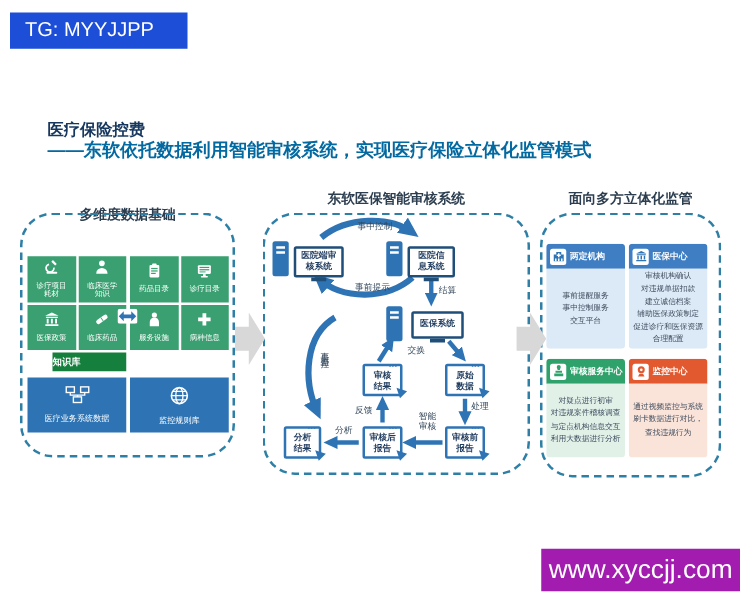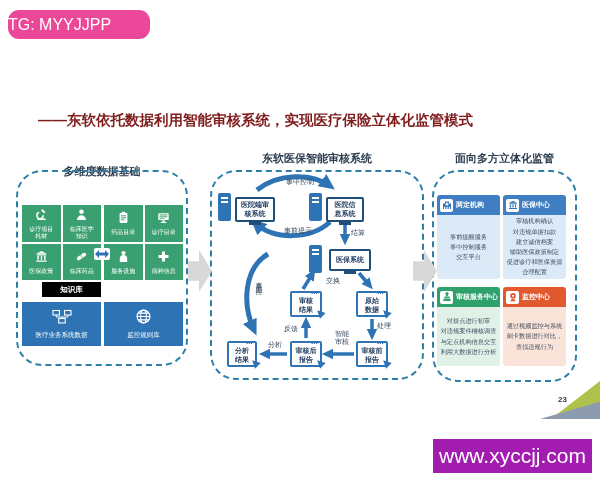--- a/index.html
+++ b/index.html
@@ -1,25 +1,25 @@
 <!DOCTYPE html>
 <html><head>
 <meta charset="utf-8">
 <style>
   html,body{margin:0;padding:0;background:#fff;}
   .stage{position:relative;width:600px;height:480px;background:#fff;overflow:hidden;
          font-family:"Liberation Sans","DejaVu Sans",sans-serif;}
 
   
-  .badge{position:absolute;left:8px;top:10px;width:142px;height:29px;background:#ec4899;
-         color:#fff;font-size:16px;display:flex;align-items:center;padding-left:0;box-sizing:border-box;border-radius:11px;}
+  .badge{position:absolute;left:8px;top:10px;width:142px;height:29px;background:#1d4ed8;
+         color:#fff;font-size:16px;display:flex;align-items:center;padding-left:12px;box-sizing:border-box;}
 
   
   .title{position:absolute;left:38px;top:95px;font-size:13px;font-weight:bold;color:#17375e;}
-  .subtitle{position:absolute;left:38px;top:111px;width:540px;font-size:14.5px;font-weight:bold;color:#7f1d1d;}
+  .subtitle{position:absolute;left:38px;top:111px;width:540px;font-size:14.5px;font-weight:bold;color:#0369a1;}
   .logo{position:absolute;left:506px;top:90px;font-size:23px;font-weight:900;color:#17375e;letter-spacing:.5px;}
 
   
   .phead{position:absolute;top:151px;font-size:11px;font-weight:bold;color:#2c3e50;text-align:center;}
   .phead-l{left:16px;width:172px;margin-top:13px;}
   .phead-m{left:210px;width:214px;}
   .phead-r{left:432px;width:145px;}
   .panel{position:absolute;border:2px dashed #2e7fa6;border-radius:26px;box-sizing:border-box;}
   .panel-l{left:16px;top:170px;width:172px;height:196px;}
   .panel-m{left:210px;top:170px;width:214px;height:210px;}
@@ -27,22 +27,22 @@
 
   
   .flow-arrow{position:absolute;width:24px;height:42px;background:#d8d8d8;z-index:6;
     clip-path:polygon(0 27%,46% 27%,46% 0,100% 50%,46% 100%,46% 73%,0 73%);}
 
   
   .kblock{position:absolute;top:205px;width:79px;height:92px;}
   .tiles{display:grid;grid-template-columns:1fr 1fr;grid-template-rows:1fr 1fr;gap:2px;height:75px;}
   .tile{background:#3aa071;display:flex;flex-direction:column;align-items:center;justify-content:center;gap:1px;}
   .tlabel{font-size:6px;color:#fff;text-align:center;white-space:pre-line;line-height:1.15;}
-  .bfoot{height:15px;margin-top:2px;background:#000000;color:#fff;font-size:7.5px;font-weight:bold;
-         text-align:center;line-height:15px;margin-left:20px;}
+  .bfoot{height:15px;margin-top:2px;background:#15803d;color:#fff;font-size:7.5px;font-weight:bold;
+         text-align:left;line-height:15px;margin-left:20px;}
   .xchg{position:absolute;left:94px;top:246px;z-index:3;}
   .dblock{position:absolute;top:302px;width:79px;height:44px;background:#2e74b5;
           display:flex;flex-direction:column;align-items:center;justify-content:center;gap:2px;}
   .dlabel{font-size:6.5px;color:#fff;text-align:center;}
 
   
   .mid{position:absolute;left:210px;top:170px;width:214px;height:210px;}
   .mid svg.wires{position:absolute;left:0;top:0;}
   .tower{position:absolute;width:13px;height:28px;background:#2e74b5;border-radius:2px;}
   .tower::before,.tower::after{content:"";position:absolute;left:3px;right:3px;height:2px;background:#fff;}
@@ -83,20 +83,21 @@
   .pagenum{position:absolute;left:18px;top:14px;font-size:8px;font-weight:bold;color:#2f3b4e;}
   .wm{position:absolute;left:433px;top:439px;width:159px;height:34px;background:#a21caf;color:#fff;
       font-size:21px;display:flex;align-items:center;justify-content:center;}
 </style>
 </head>
 <body>
 
 <div class="stage">
 
   <div class="badge">TG: MYYJJPP</div>
+  <div class="title">医疗保险控费</div>
   <div class="subtitle">——东软依托数据利用智能审核系统，实现医疗保险立体化监管模式</div>
 
   <div class="phead phead-l">多维度数据基础</div>
   <div class="phead phead-m">东软医保智能审核系统</div>
   <div class="phead phead-r">面向多方立体化监管</div>
 
   <div class="panel panel-l"></div>
   <div class="panel panel-m"></div>
   <div class="panel panel-r"></div>
 
@@ -335,21 +336,16 @@
           </svg>
         </span>
       <span class="card-title">监控中心</span>
     </div>
     <div class="card-body">通过视频监控与系统
 刷卡数据进行对比，
 查找违规行为</div>
   </div>
 
 
-  <div class="corner-deco">
-    <div class="tri-green"></div>
-    <div class="tri-gray"></div>
-    <div class="pagenum">23</div>
-  </div>
 
   <div class="wm">www.xyccjj.com</div>
 
 </div>
 
 </body></html>

